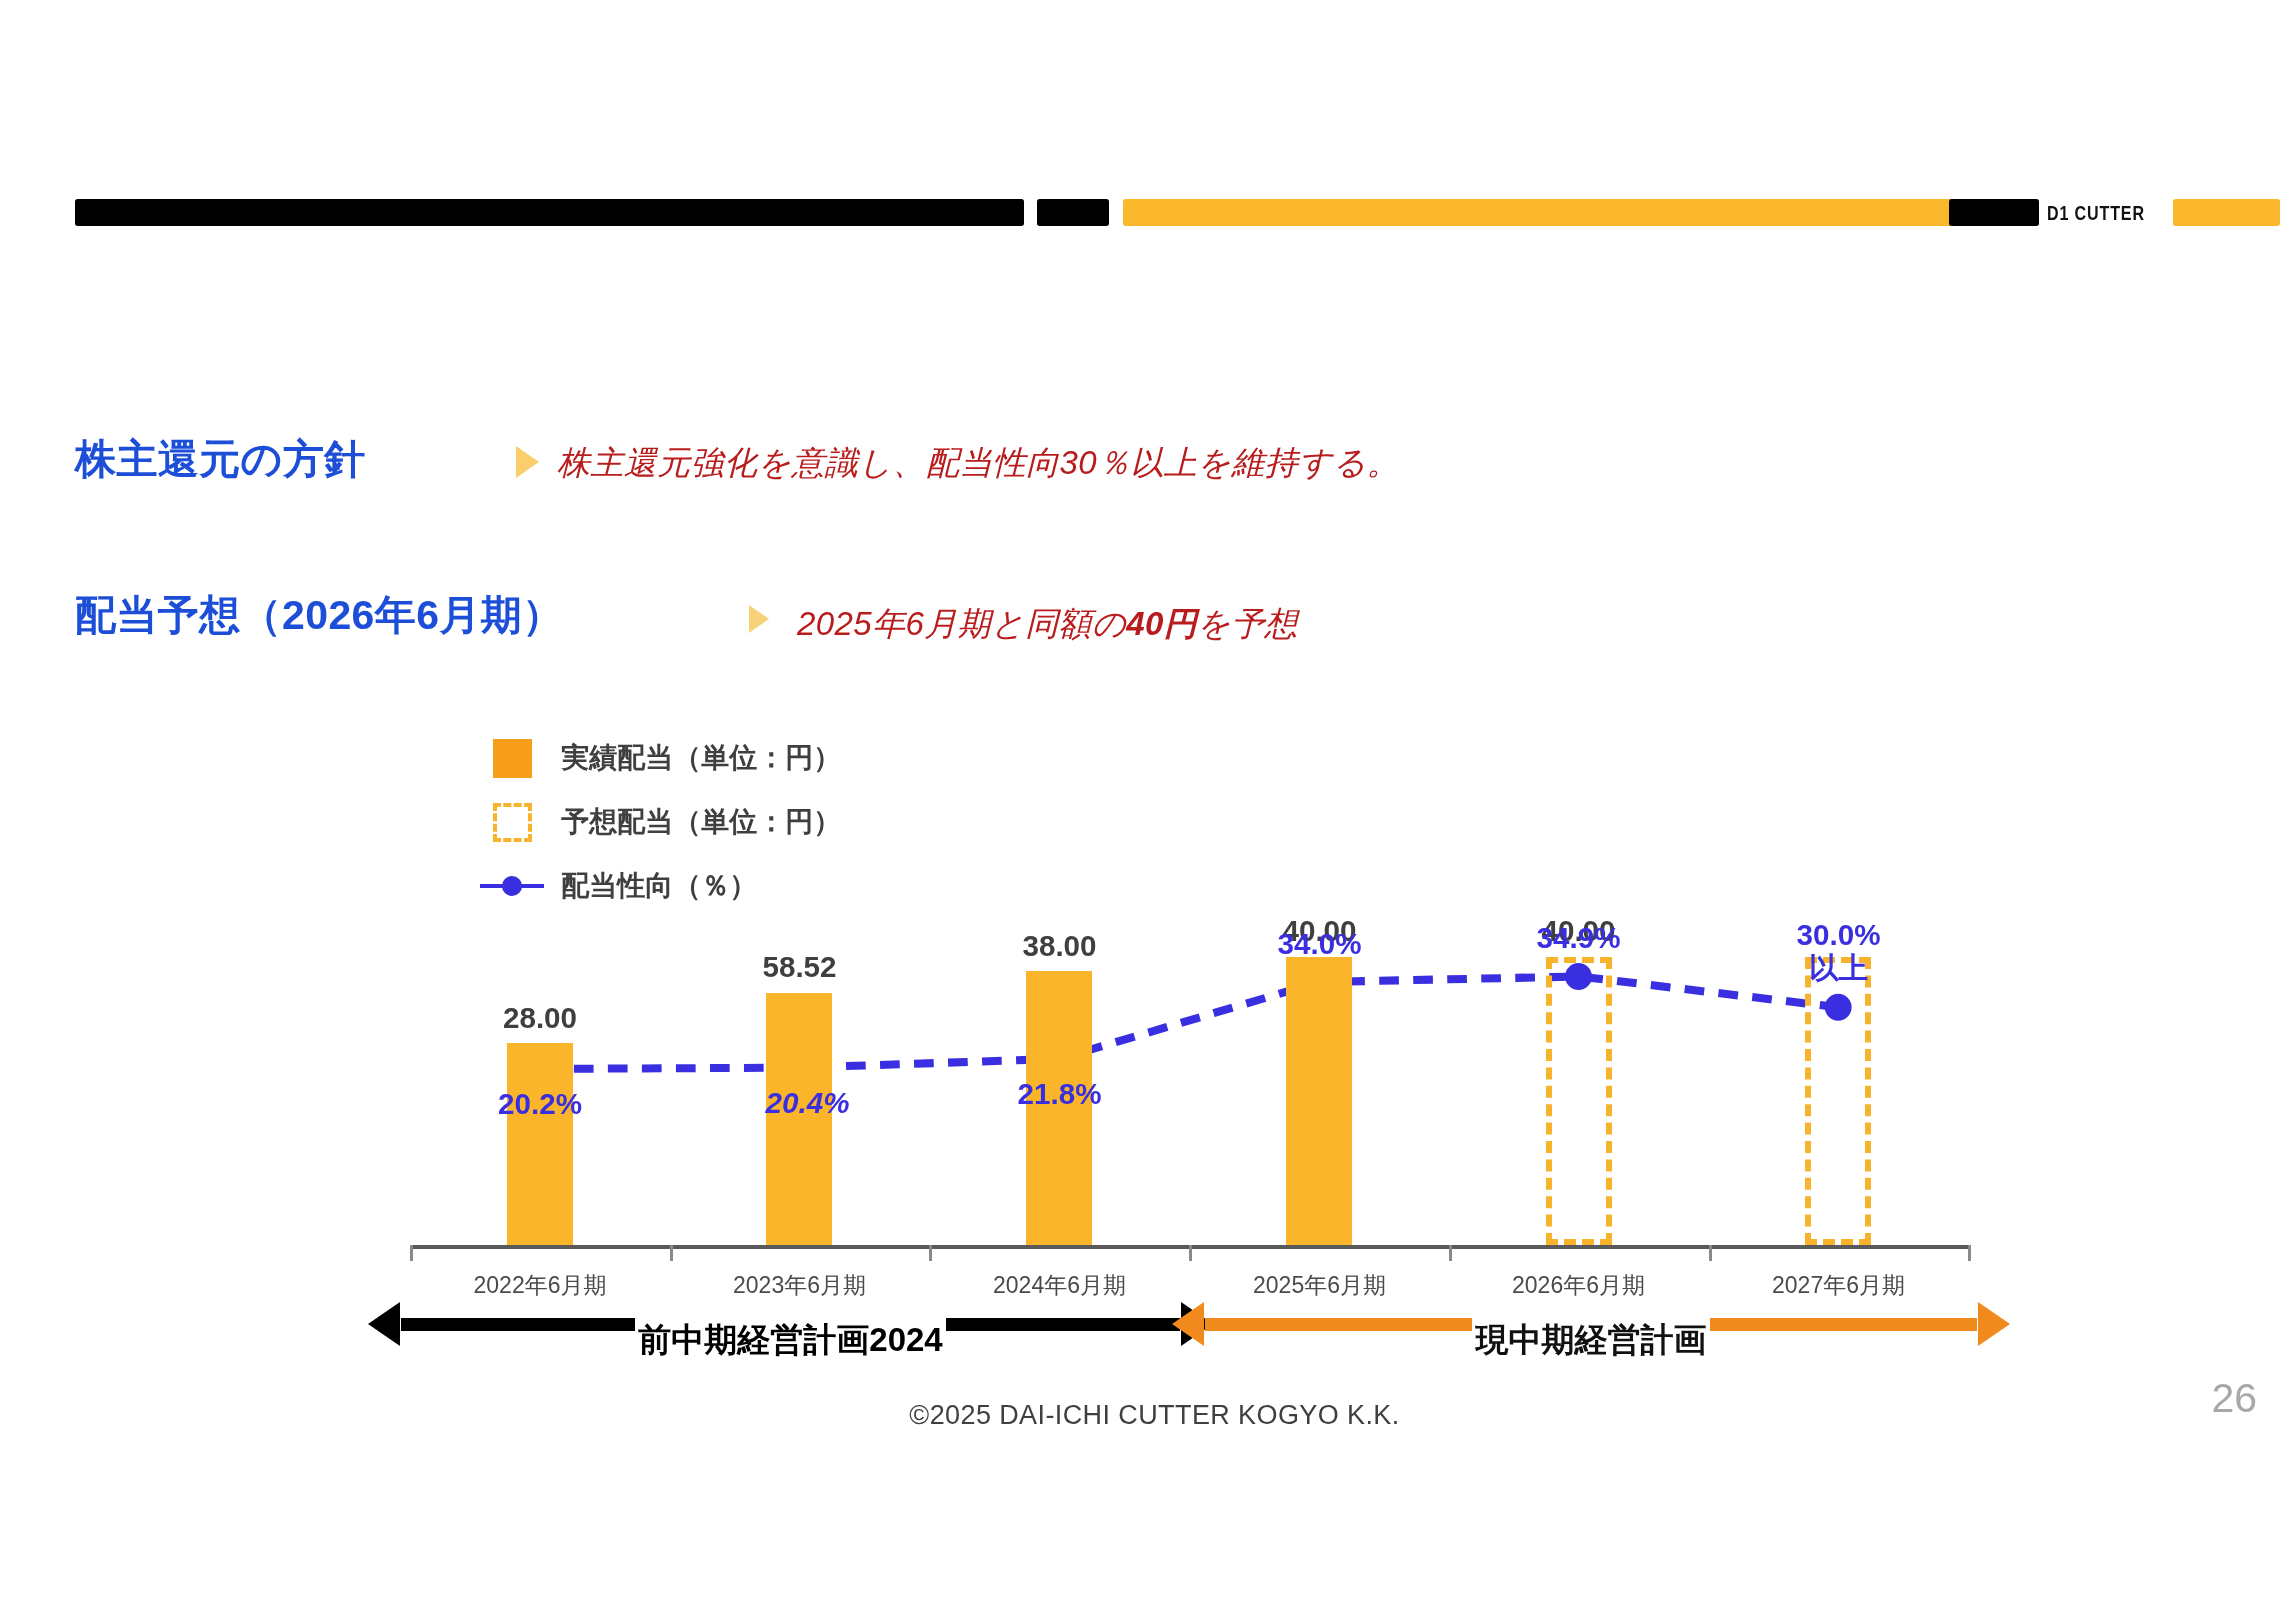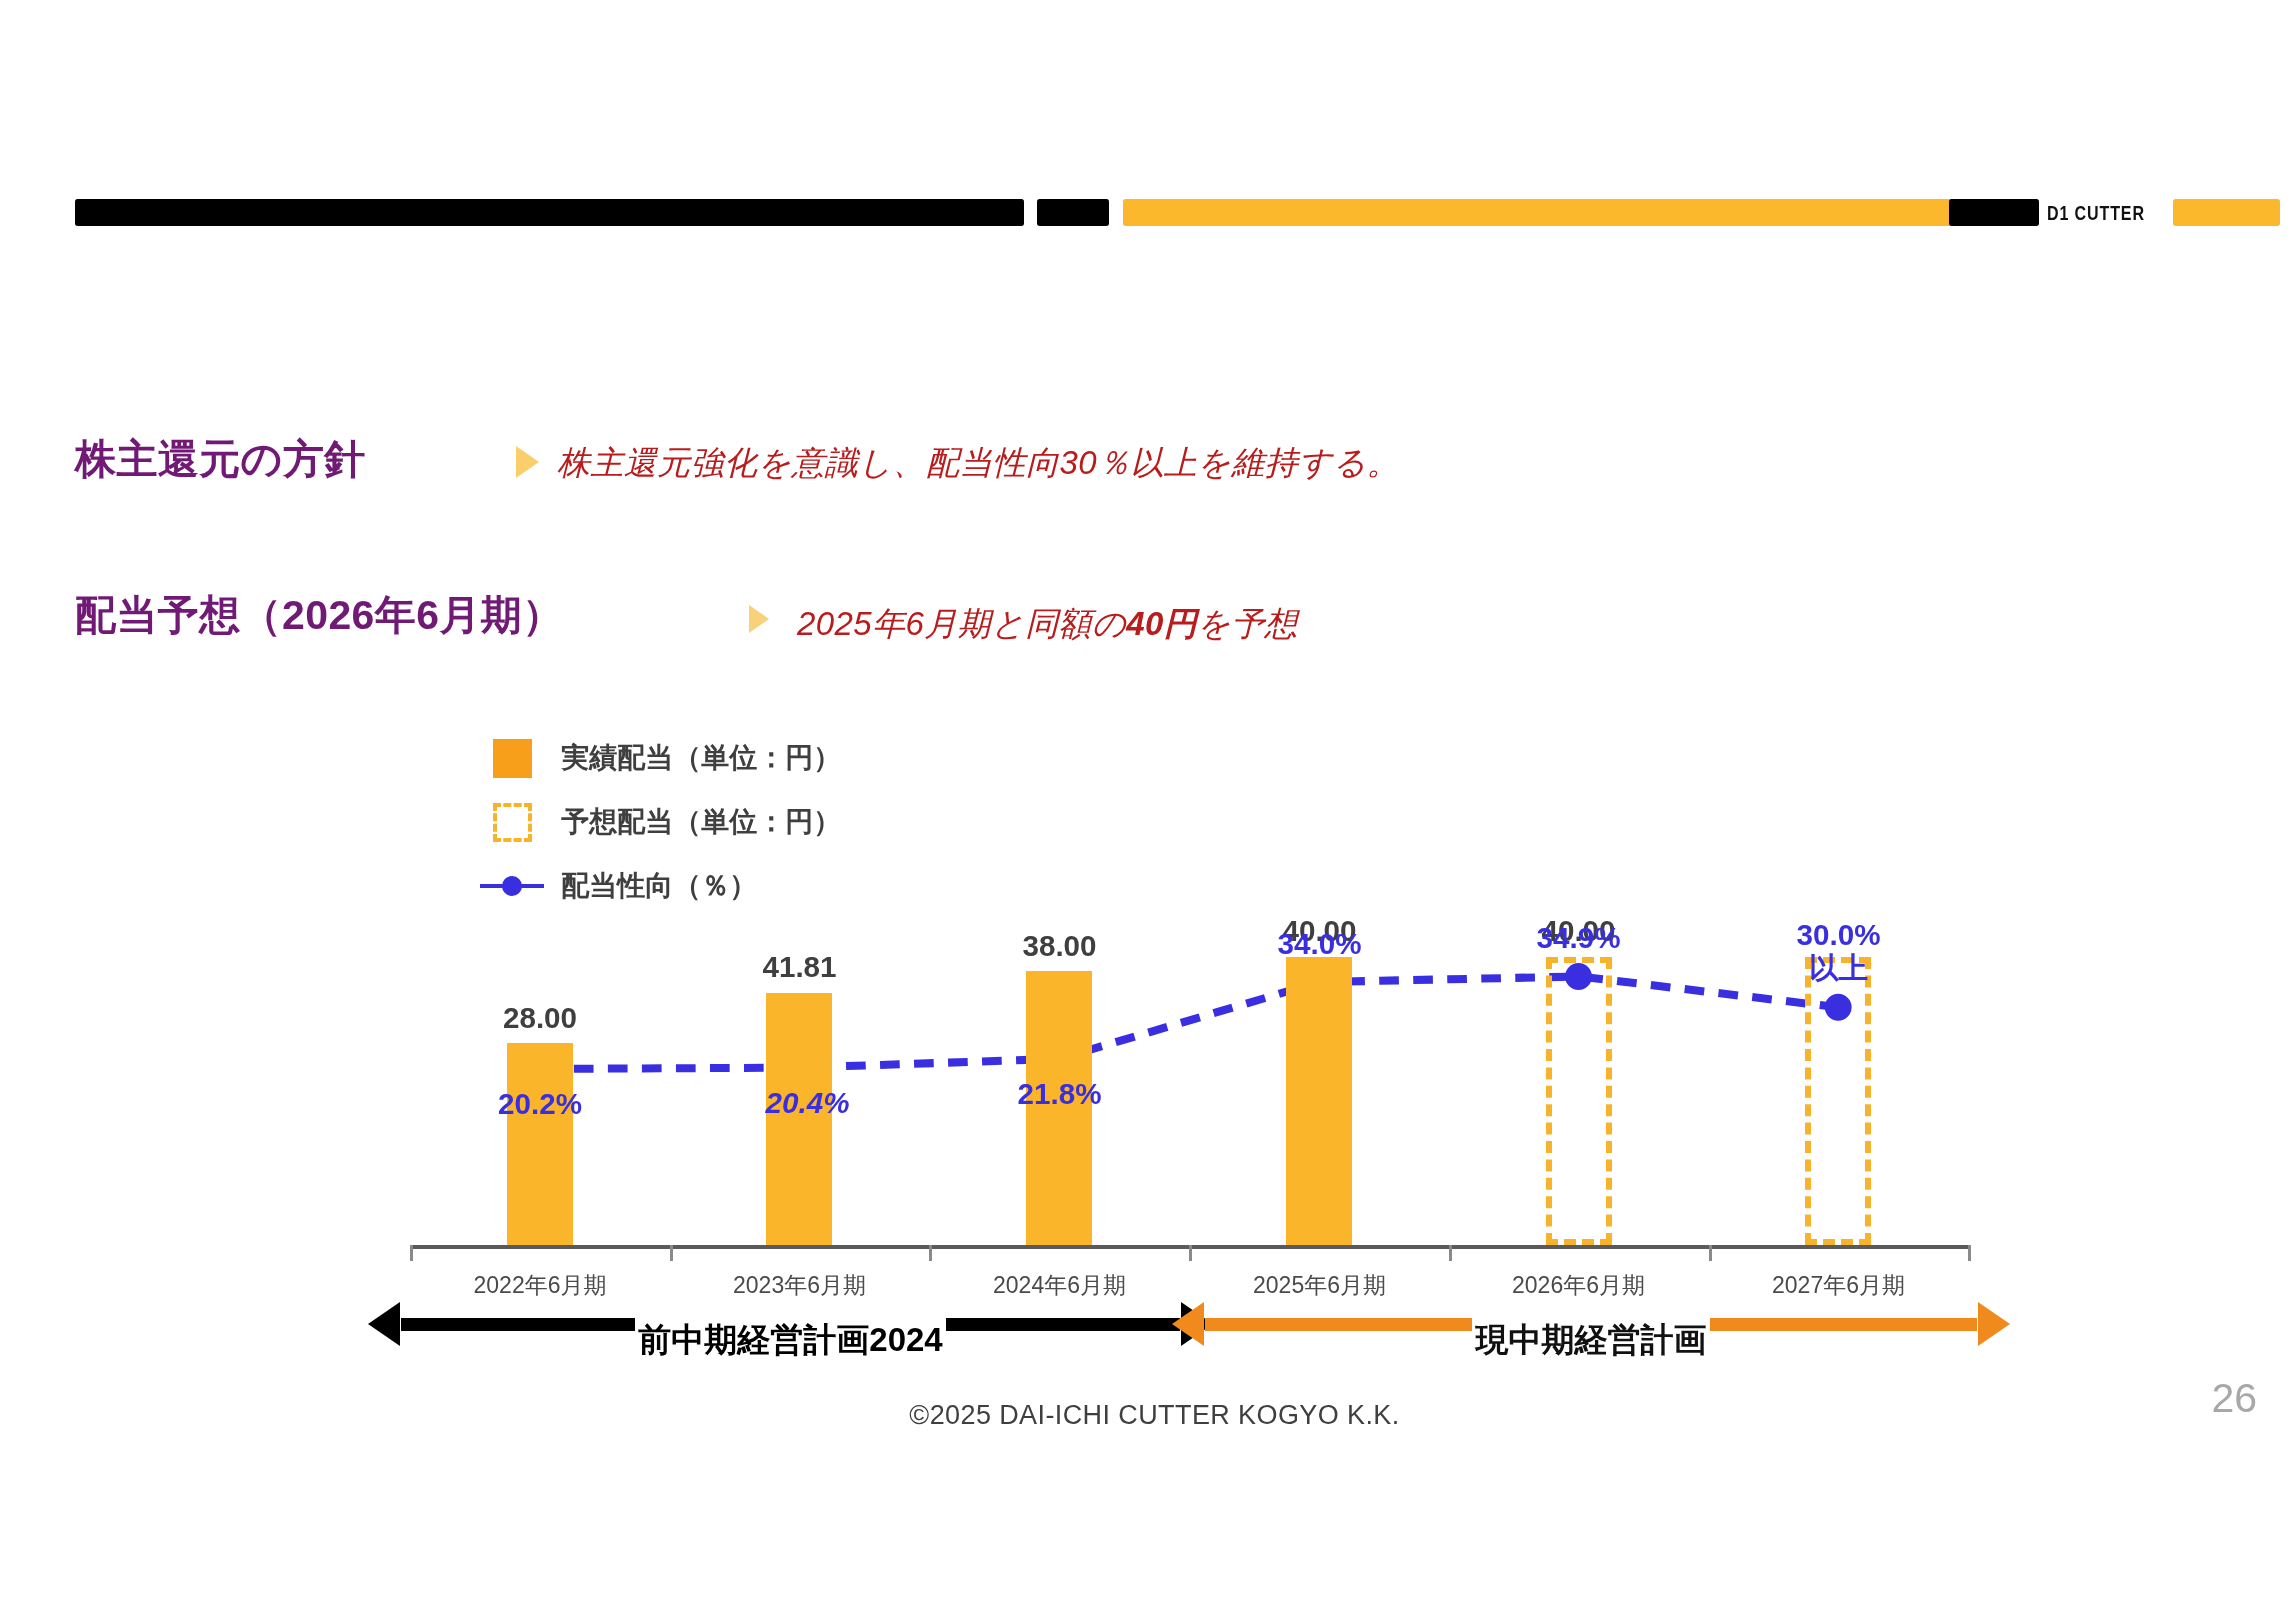--- a/index.html
+++ b/index.html
@@ -27,21 +27,21 @@
   }
 
   
   .slide-title{
     position:absolute;left:59px;top:244px;
     font-size:55px;font-weight:700;color:#3F3F3F;
     letter-spacing:0.9px;white-space:nowrap;
   }
 
   .row-label{
-    position:absolute;font-size:41px;font-weight:700;color:#701a75;
+    position:absolute;font-size:41px;font-weight:700;color:#1d4ed8;
     white-space:nowrap;letter-spacing:0.4px;
   }
   .row-body{
     position:absolute;font-size:33px;font-weight:400;color:#b91c1c;
     white-space:nowrap;letter-spacing:0.4px;font-style:italic;
   }
   .row-body b{font-weight:700;}
   .tri{
     position:absolute;width:0;height:0;
     border-top:16px solid transparent;border-bottom:16px solid transparent;
@@ -192,21 +192,21 @@
         <div class="tick" style="left: 1039px;"></div>
         <div class="tick" style="left: 1299px;"></div>
         <div class="tick" style="left: 1558px;"></div>
         <div class="bar solid" style="left: 97px; bottom: 36px; height: 202px;"></div>
         <div class="bar-val" style="left: -4.5px; width: 269px; top: 293px;">28.00</div>
         <div class="xlabel" style="left: -4.5px;">2022年6月期</div>
         <div class="pct" style="left: -4.5px; width: 269px; top: 379px;">
           <div>20.2%</div>
         </div>
         <div class="bar solid" style="left: 356px; bottom: 36px; height: 252px;"></div>
-        <div class="bar-val" style="left: 255px; width: 269px; top: 242px;">41.81</div>
+        <div class="bar-val" style="left: 255px; width: 269px; top: 242px;">58.52</div>
         <div class="xlabel" style="left: 255px;">2023年6月期</div>
         <div class="pct" style="left: 263px; width: 269px; top: 378px; font-style: italic;">
           <div>20.4%</div>
         </div>
         <div class="bar solid" style="left: 616px; bottom: 36px; height: 274px;"></div>
         <div class="bar-val" style="left: 515px; width: 269px; top: 221px;">38.00</div>
         <div class="xlabel" style="left: 515px;">2024年6月期</div>
         <div class="pct" style="left: 515px; width: 269px; top: 369px;">
           <div>21.8%</div>
         </div>

